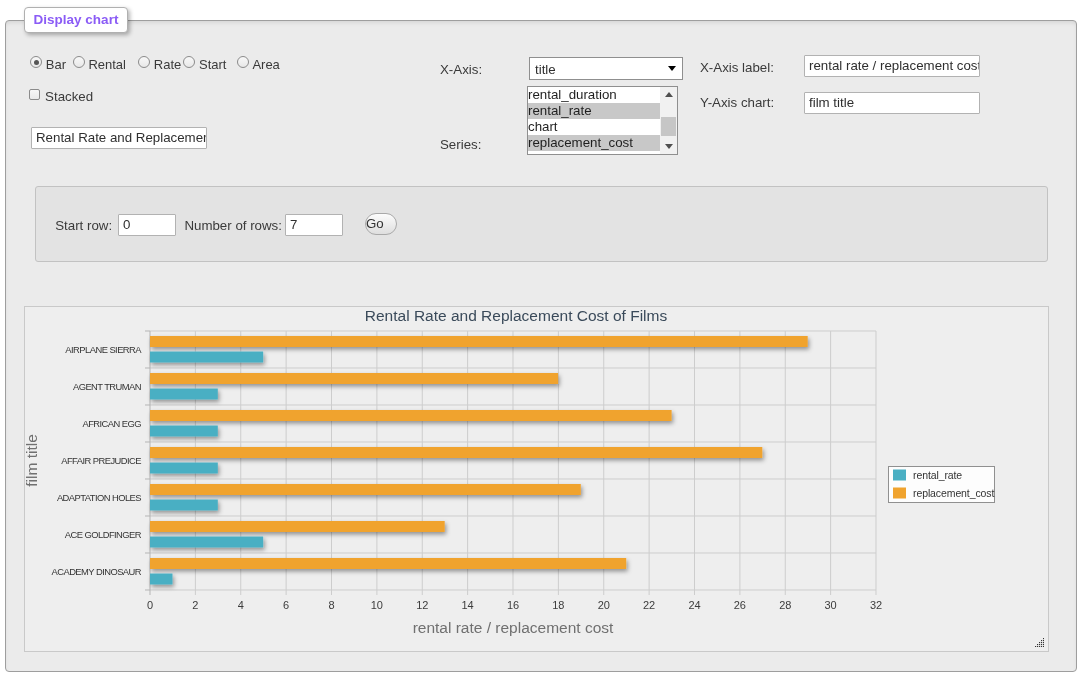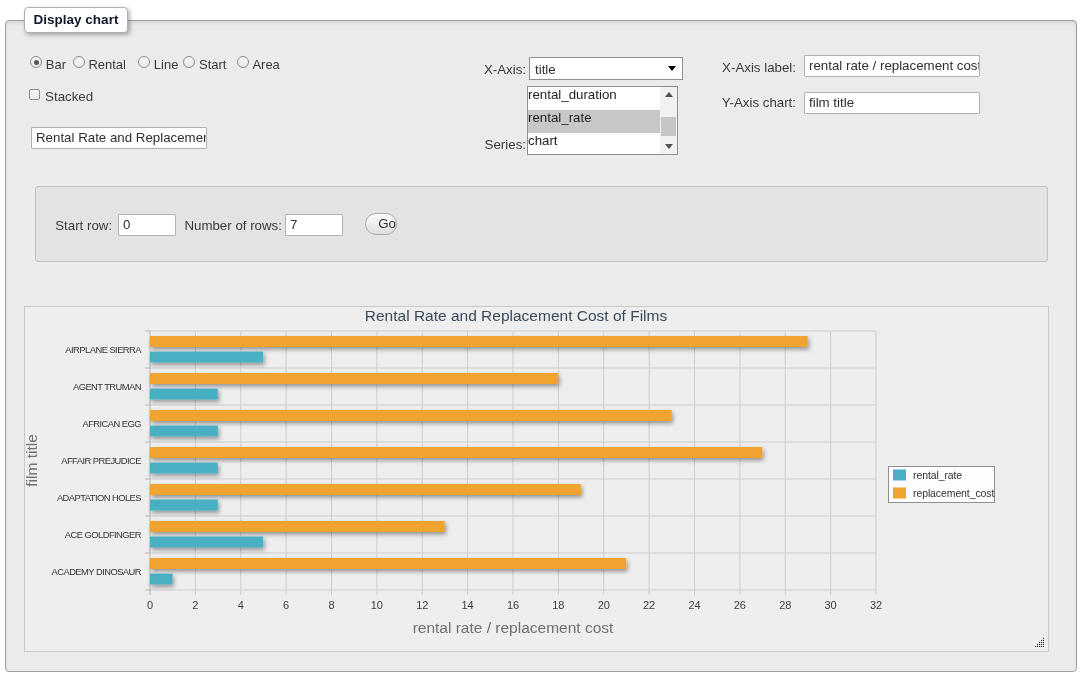--- a/index.html
+++ b/index.html
@@ -2,63 +2,63 @@
 <html><head><meta charset="utf-8"><title>Display chart</title>
 <style>
 html,body{margin:0;padding:0;background:#fff;width:1081px;height:681px;
  font-family:"Liberation Sans",sans-serif;font-size:13.3px;color:#3a3a3a;}
 *{box-sizing:border-box;}
 .abs{position:absolute;}
 #fs{position:absolute;left:5px;top:20px;width:1072px;height:652px;
  background:#ebebeb;border:1px solid #9e9e9e;border-radius:4px;box-shadow:inset 0 3px 5px -2px rgba(0,0,0,0.12);}
 #legend{position:absolute;left:24px;top:7px;width:104px;height:26px;background:#fff;
  border:1px solid #b0b0b0;border-radius:4px;box-shadow:2px 2px 4px rgba(0,0,0,0.3);
- font-weight:bold;font-size:13.5px;color:#0f172a;text-align:center;line-height:24px;}
+ font-weight:bold;font-size:13.5px;color:#8b5cf6;text-align:center;line-height:24px;}
 .radio{position:absolute;width:12px;height:12px;border:1px solid #8b8b8b;border-radius:50%;
  background:linear-gradient(#f8f8f8,#e8e8e8);top:56px;}
 .radio.on:after{content:"";position:absolute;left:2.5px;top:2.5px;width:5px;height:5px;
  border-radius:50%;background:#555;}
 .rlabel{position:absolute;top:56.5px;font-size:13px;}
 #cb{position:absolute;left:29px;top:89px;width:11px;height:11px;border:1px solid #8b8b8b;
  border-radius:2px;background:linear-gradient(#f6f6f6,#e9e9e9);}
 .ti{position:absolute;border:1px solid #b2b2b2;background:#fff;padding:0 0 0 4px;
  border-radius:1px;height:22px;color:#2f2f2f;overflow:hidden;white-space:nowrap;line-height:20px;}
 #selbox{position:absolute;left:529px;top:57px;width:154px;height:23px;background:#fff;
  border:1px solid #8f8f8f;color:#2f2f2f;}
 #selbox .txt{position:absolute;left:5px;top:3.5px;}
 #selbox .arr{position:absolute;right:6px;top:8px;width:0;height:0;
  border-left:4px solid transparent;border-right:4px solid transparent;border-top:5px solid #000;}
 #mlist{position:absolute;left:527px;top:86px;width:151px;height:69px;background:#fff;
  border:1px solid #8f8f8f;overflow:hidden;color:#1f1f1f;}
-#mlist .opt{height:23px;line-height:16.2px;white-space:nowrap;}
+#mlist .opt{height:16px;line-height:16.2px;white-space:nowrap;}
 #mlist .sel{background:#c8c8c8;}
 #sbar{position:absolute;right:0;top:0;width:17px;height:67px;background:#f1f1f1;}
 #sbar .thumb{position:absolute;left:1px;top:30px;width:15px;height:19px;background:#c6c6c6;}
 .sarr{position:absolute;left:4.5px;width:0;height:0;border-left:4px solid transparent;
  border-right:4px solid transparent;}
-.rt{position:absolute;text-align:right;}
+.rt{position:absolute;text-align:left;}
 #panel{position:absolute;left:35px;top:186px;width:1013px;height:76px;background:#e3e3e3;
  border:1px solid #c2c2c2;border-radius:3px;}
 #gobtn{position:absolute;left:365px;top:213px;width:32px;height:22px;border:1px solid #a9a9a9;
- border-radius:11px;background:linear-gradient(#fcfcfc,#dedede);text-align:right;
+ border-radius:11px;background:linear-gradient(#fcfcfc,#dedede);text-align:left;
  line-height:20px;color:#333;}
 #chartbox{position:absolute;left:24px;top:306px;width:1025px;height:346px;background:#eeeeee;
  border:1px solid #c9c9c9;}
 #grip{position:absolute;right:4px;bottom:4px;width:9.5px;height:9.5px;}
 </style></head>
 <body>
 <div id="fs"></div>
 <div id="legend">Display chart</div>
 
 <div class="radio on" style="left:30px"></div>
 <div class="rlabel" style="left:45.8px">Bar</div>
 <div class="radio" style="left:73.2px"></div>
 <div class="rlabel" style="left:88.4px">Rental</div>
 <div class="radio" style="left:138.2px"></div>
-<div class="rlabel" style="left:153.8px">Line</div>
+<div class="rlabel" style="left:153.8px">Rate</div>
 <div class="radio" style="left:183.1px"></div>
 <div class="rlabel" style="left:199px">Start</div>
 <div class="radio" style="left:236.8px"></div>
 <div class="rlabel" style="left:252.4px">Area</div>
 
 <div id="cb"></div>
 <div class="abs" style="left:45.1px;top:89px">Stacked</div>
 
 <div class="ti" style="left:31px;top:127px;width:176px">Rental Rate and Replacement Cost of Films</div>
 

